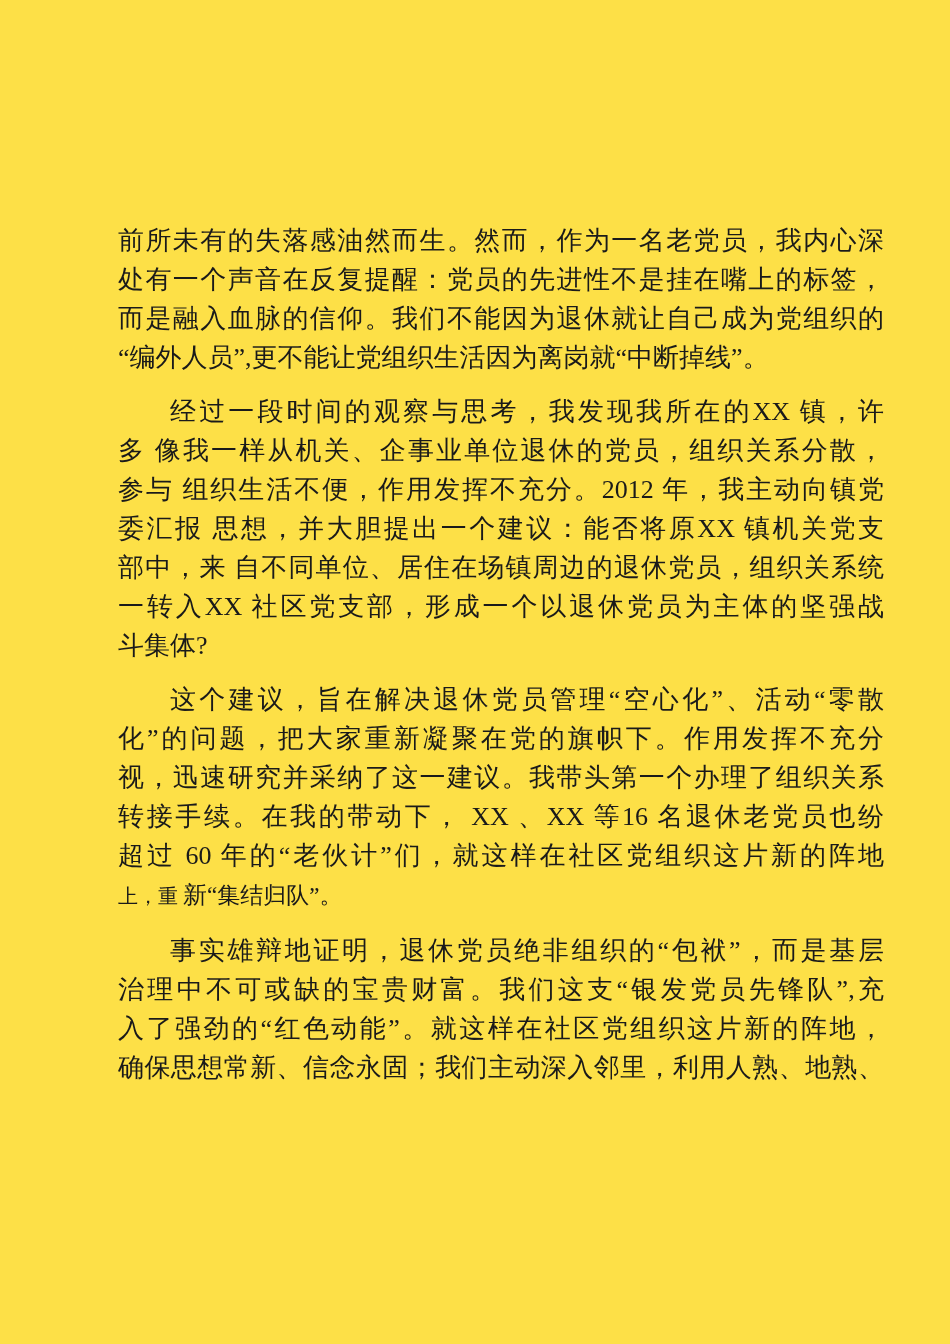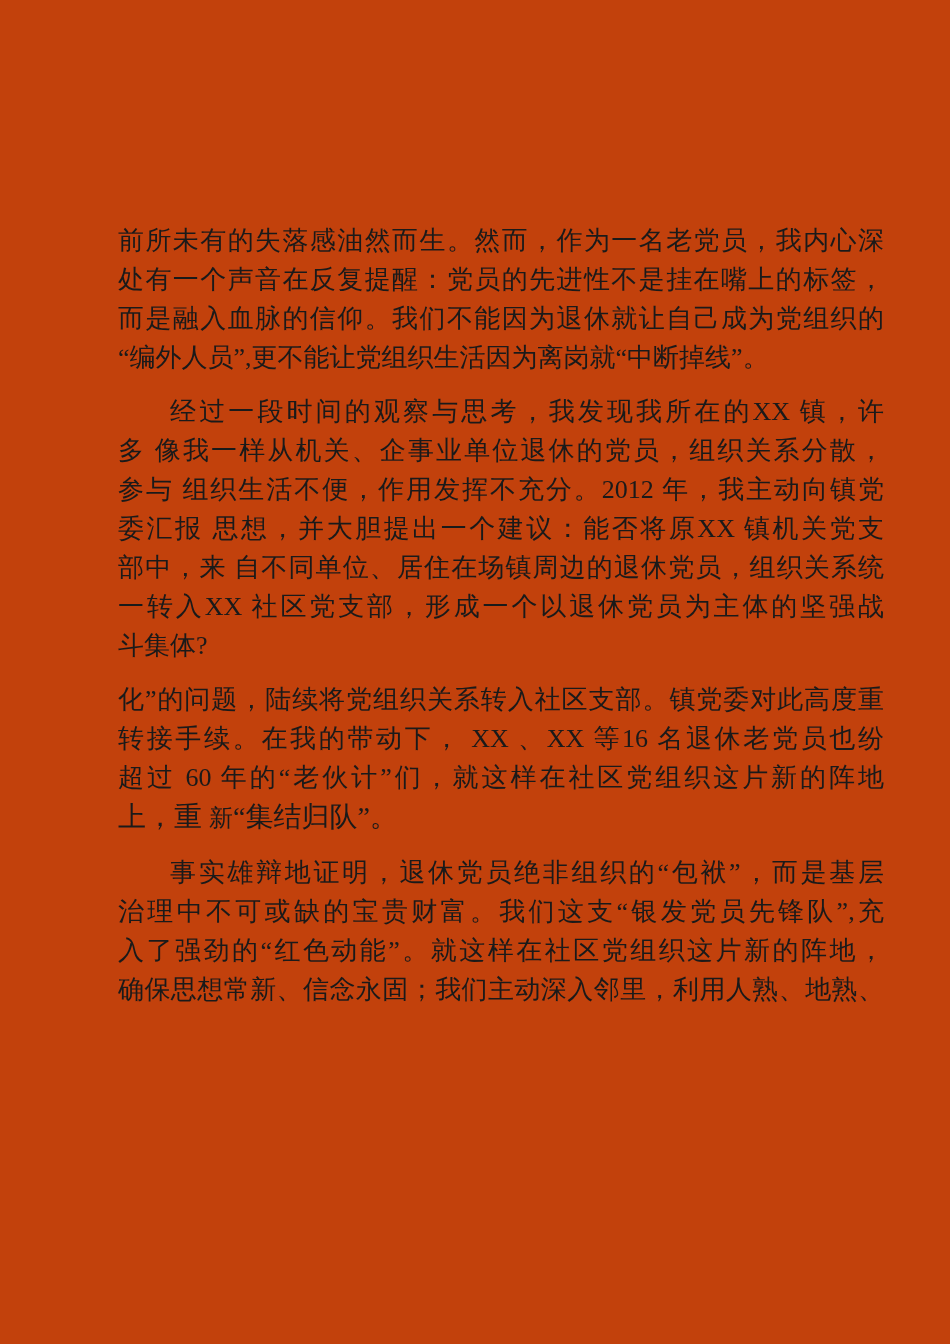--- a/index.html
+++ b/index.html
@@ -30,46 +30,48 @@
     line-height: 39px;
     text-align: justify;
     text-align-last: left;
   }
   .line.stretch {
     text-align-last: justify;
   }
   .line.indent {
     text-indent: 2em;
   }
-  .run.normal { font-size: 28px; }
+  .run.normal { font-size: 20px; }
   .run.medium { font-size: 24px; }
-  .run.small  { font-size: 28px; }
+  .run.small  { font-size: 23px; }
 </style>
 </head>
 <body>
 
-<div class="page" style="background: #c2410c;">
+<div class="page" style="background: #fde047;">
   <div class="text-block" style="color: rgb(26, 26, 26);">
       <div class="para">
         <div class="line stretch">前所未有的失落感油然而生。然而，作为一名老党员，我内心深</div>
         <div class="line stretch">处有一个声音在反复提醒：党员的先进性不是挂在嘴上的标签，</div>
         <div class="line stretch">而是融入血脉的信仰。我们不能因为退休就让自己成为党组织的</div>
         <div class="line">“编外人员”,更不能让党组织生活因为离岗就“中断掉线”。</div>
       </div>
       <div class="para">
         <div class="line stretch indent">经过一段时间的观察与思考，我发现我所在的XX 镇，许</div>
         <div class="line stretch">多 像我一样从机关、企事业单位退休的党员，组织关系分散，</div>
         <div class="line stretch">参与 组织生活不便，作用发挥不充分。2012 年，我主动向镇党</div>
         <div class="line stretch">委汇报 思想，并大胆提出一个建议：能否将原XX 镇机关党支</div>
         <div class="line stretch">部中，来 自不同单位、居住在场镇周边的退休党员，组织关系统</div>
         <div class="line stretch">一转入XX 社区党支部，形成一个以退休党员为主体的坚强战</div>
         <div class="line">斗集体?</div>
       </div>
       <div class="para">
-        <div class="line stretch">化”的问题，陆续将党组织关系转入社区支部。镇党委对此高度重</div>
+        <div class="line stretch indent">这个建议，旨在解决退休党员管理“空心化”、活动“零散</div>
+        <div class="line stretch">化”的问题，把大家重新凝聚在党的旗帜下。作用发挥不充分</div>
+        <div class="line stretch">视，迅速研究并采纳了这一建议。我带头第一个办理了组织关系</div>
         <div class="line stretch">转接手续。在我的带动下， XX 、XX 等16 名退休老党员也纷</div>
         <div class="line stretch">超过 60 年的“老伙计”们，就这样在社区党组织这片新的阵地</div>
         <div class="line"><span class="run normal">上，重 </span><span class="run medium">新</span><span class="run small">“集结归队”。</span></div>
       </div>
       <div class="para">
         <div class="line stretch indent">事实雄辩地证明，退休党员绝非组织的“包袱”，而是基层</div>
         <div class="line stretch">治理中不可或缺的宝贵财富。我们这支“银发党员先锋队”,充</div>
         <div class="line stretch">入了强劲的“红色动能”。就这样在社区党组织这片新的阵地，</div>
         <div class="line stretch">确保思想常新、信念永固；我们主动深入邻里，利用人熟、地熟、</div>
       </div>

